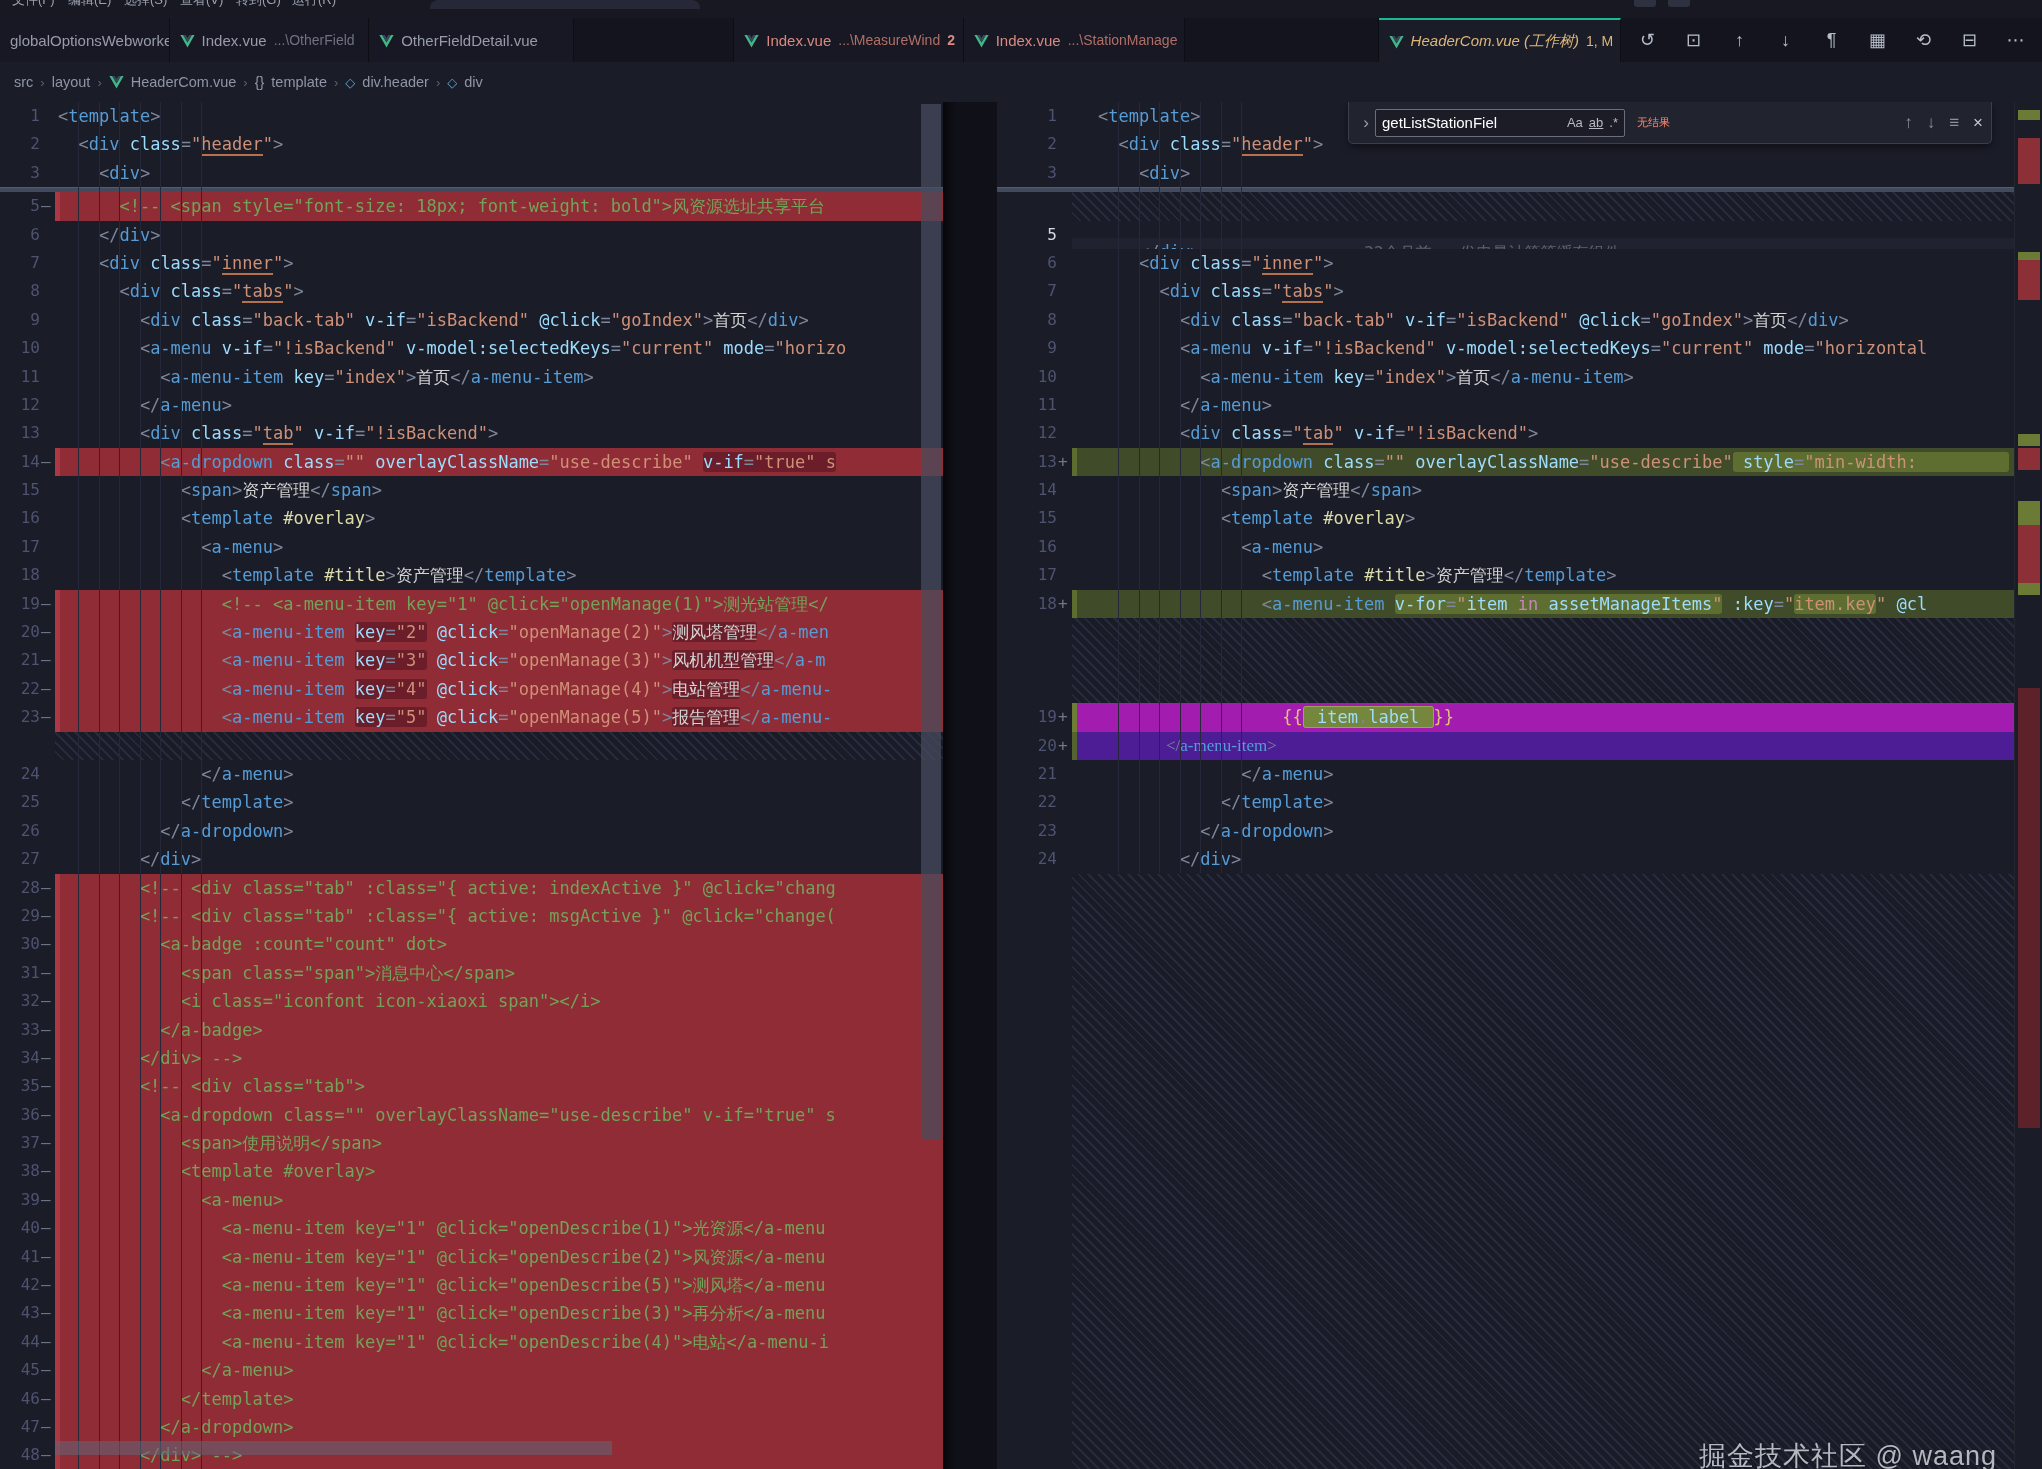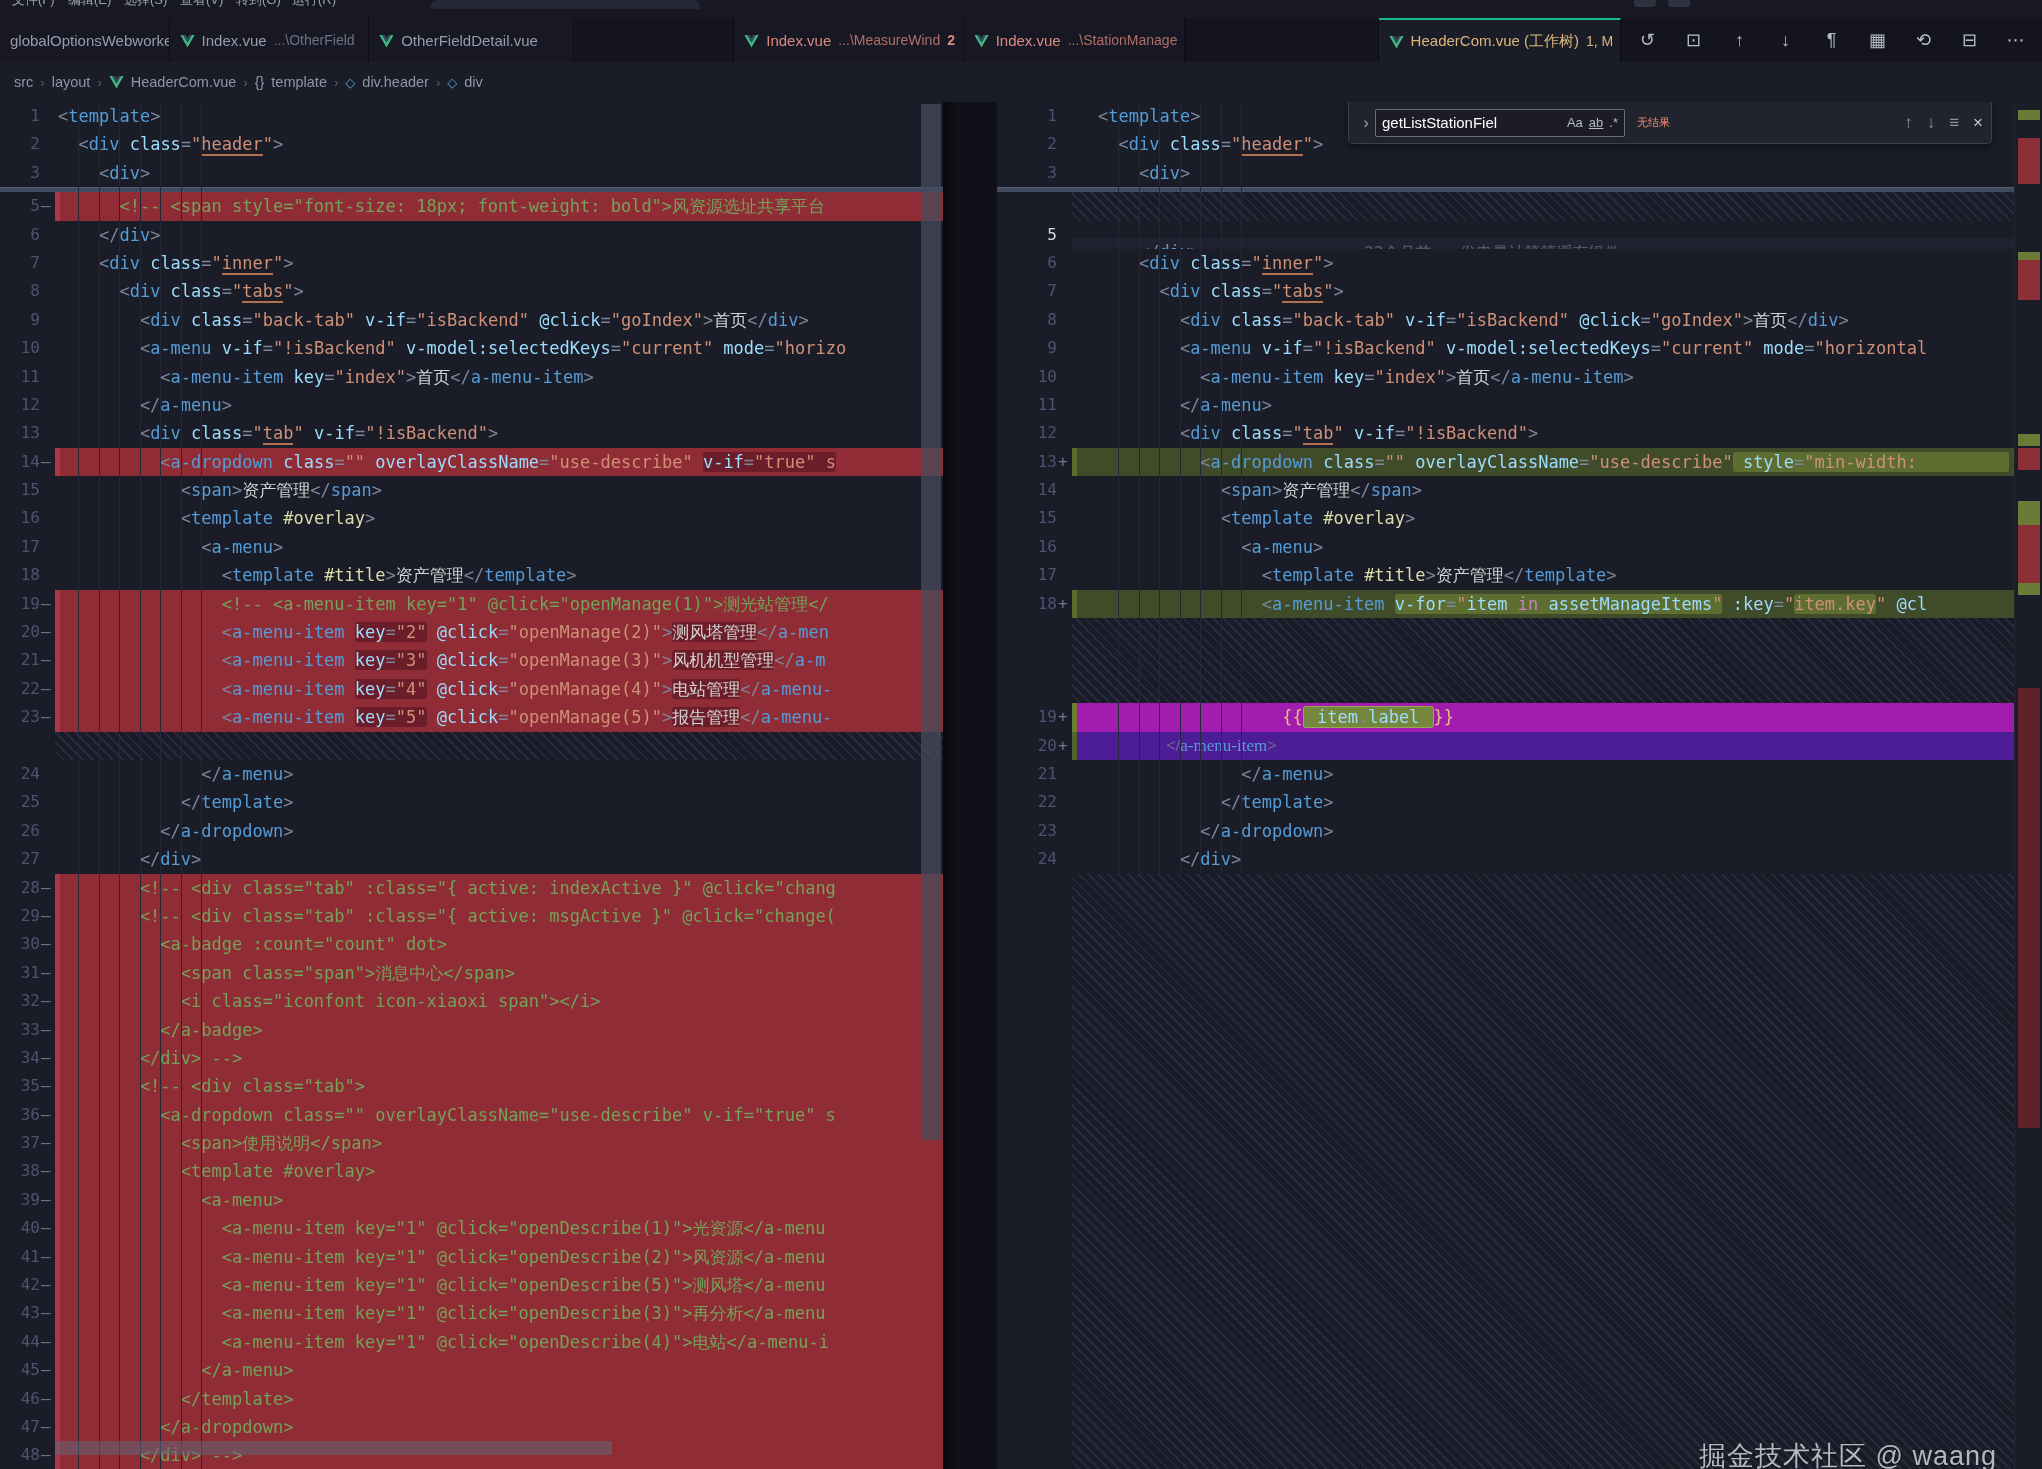--- a/index.html
+++ b/index.html
@@ -14,21 +14,21 @@
 
   
   .tabbar{position:absolute;left:0;top:18px;width:2042px;height:44px;background:#13141d;display:flex;align-items:stretch;}
   .tab{position:relative;display:flex;align-items:center;gap:7px;padding:0 10px;background:#171823;
        border-right:1px solid #0d0e14;font-size:15px;color:#969cab;box-sizing:border-box;overflow:hidden;white-space:nowrap;}
   .tab .dir{color:#6d7383;font-size:14px;}
   .tab.mod{color:#d98a80;}
   .tab.mod .dir{color:#b06f66;}
   .tab .badge{font-weight:bold;font-size:14px;}
   .tab.active{background:#1a1c28;border-top:2.5px solid #17b893;color:#dcb67a;}
-  .tab.active .fname{}
+  .tab.active .fname{font-style:italic;}
   .tab.active .badge{color:#dcb67a;font-weight:normal;}
   .tab-spacer{background:#13141d;border-right:1px solid #0d0e14;}
   .vue-ico{width:15px;height:13px;flex:none;}
   .editor-actions{display:flex;align-items:center;gap:9px;margin-left:6px;padding:0 8px;}
   .ea{width:37px;height:30px;display:flex;align-items:center;justify-content:center;
       color:#b6bcc9;font-size:18px;border-radius:5px;}
 
   
   .breadcrumb{position:absolute;left:0;top:62px;width:2042px;height:40px;background:#1a1c28;
       display:flex;align-items:center;padding-left:14px;font-size:14.5px;color:#8f95a5;gap:7px;box-sizing:border-box;}

